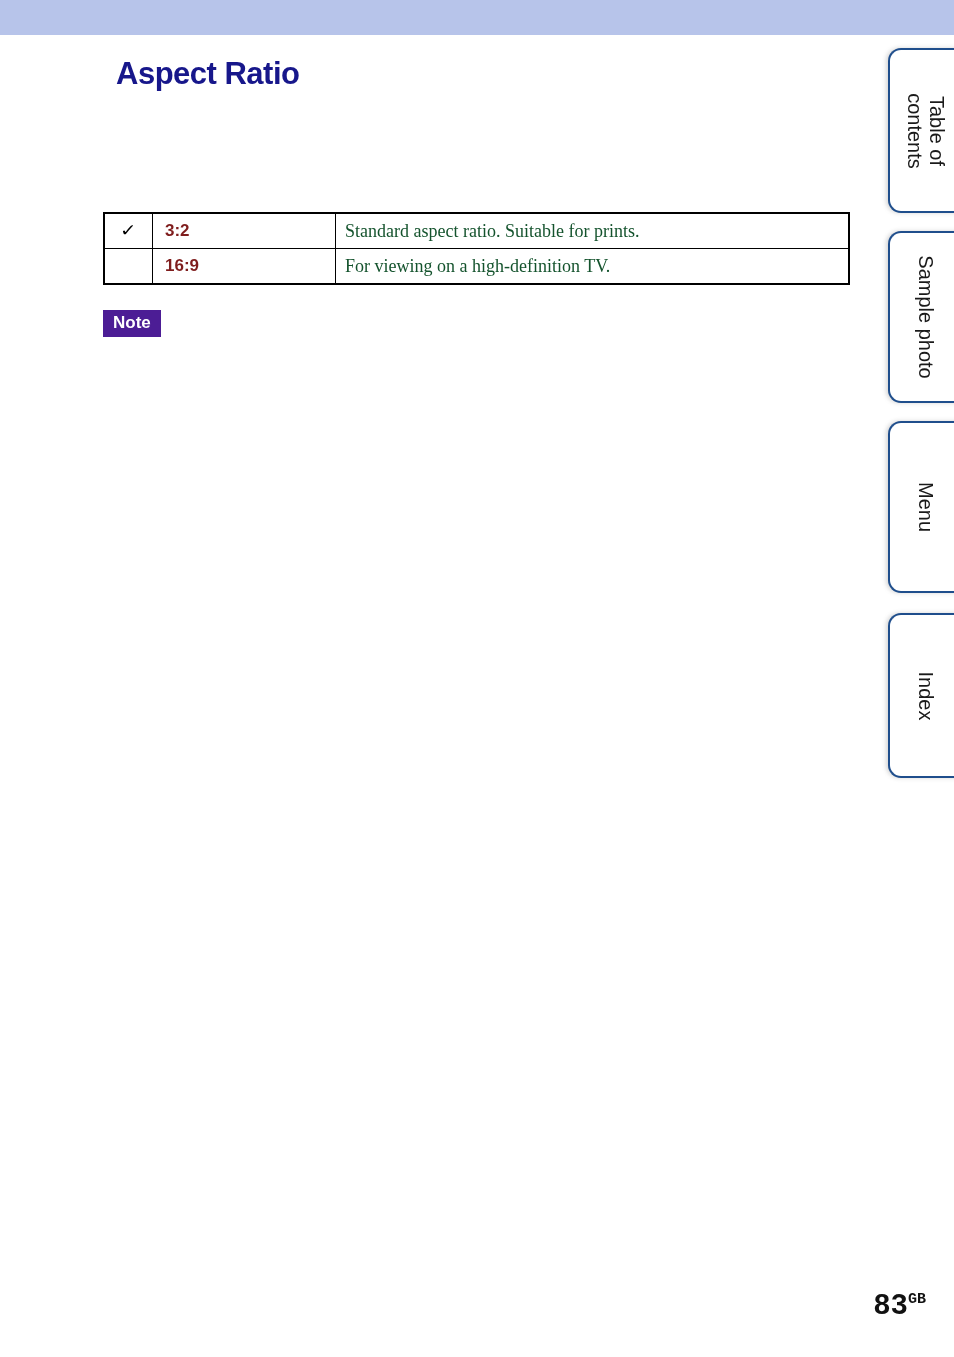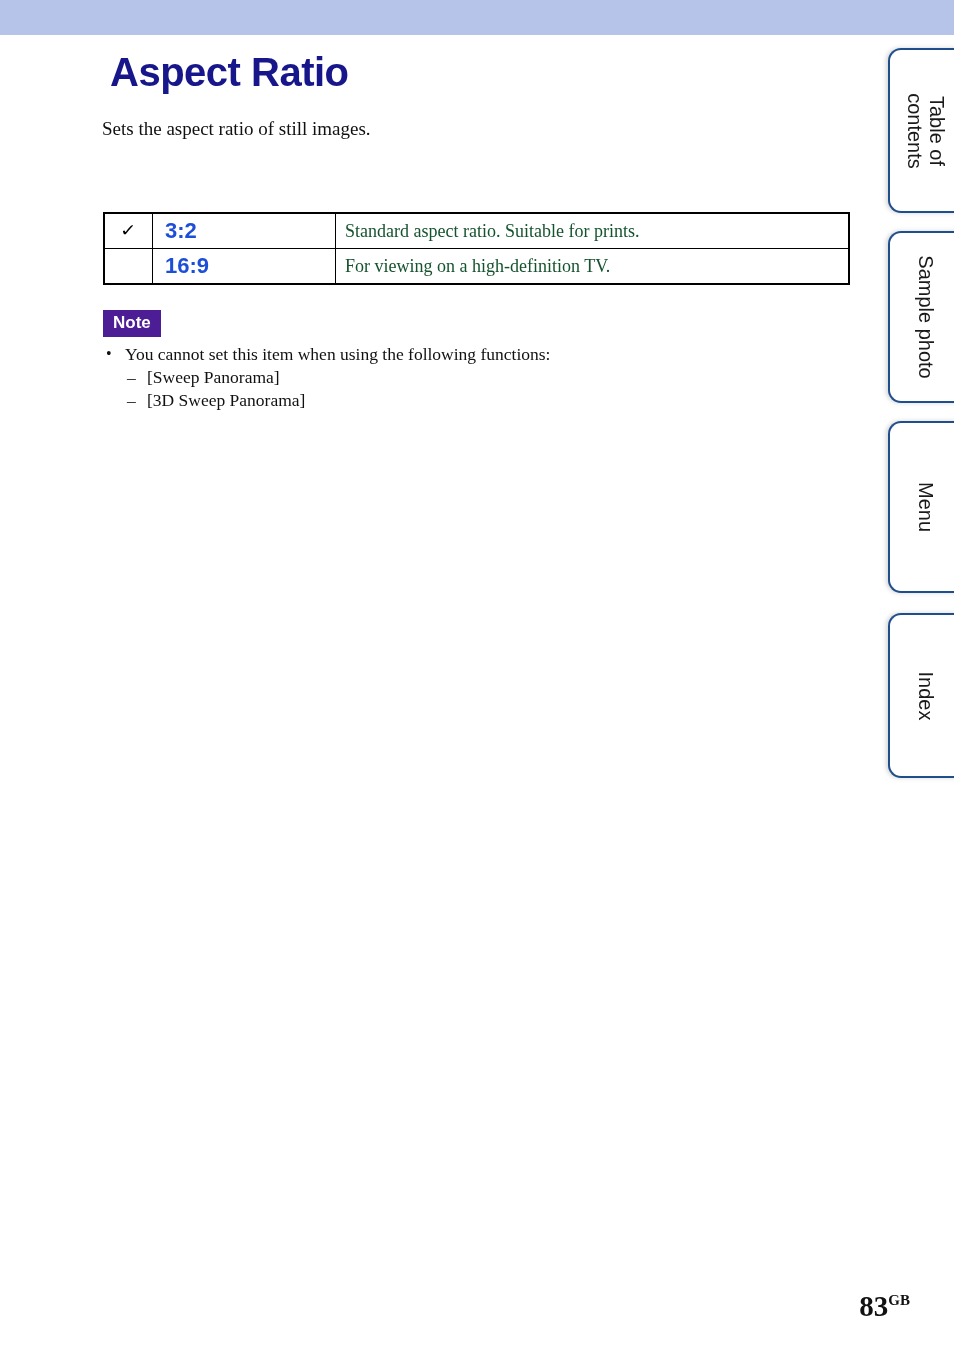--- a/index.html
+++ b/index.html
@@ -31,23 +31,23 @@
     top: 35px;
     left: 0;
     width: 880px;
     height: 1322px;
   }
 
   .title {
     position: absolute;
     left: 104px;
     top: 9px;
-    margin: 6px;
-    font-family: "Liberation Sans", "DejaVu Sans", sans-serif;
-    font-size: 40px;
+    margin: 12px;
+    font-family: "Liberation Sans", "DejaVu Sans", sans-serif;
+    font-size: 31px;
     font-weight: bold;
     color: #17178b;
     letter-spacing: -0.5px;
   }
 
   .intro {
     position: absolute;
     left: 102px;
     top: 83px;
     font-size: 19px;
@@ -95,23 +95,23 @@
   .check-mark {
     font-family: "DejaVu Sans", sans-serif;
     font-size: 17px;
     color: #000000;
     line-height: 1;
     display: inline-block;
     transform: scaleX(1.15);
   }
   .opt-name {
     font-family: "Liberation Sans", "DejaVu Sans", sans-serif;
-    font-size: 22px;
-    font-weight: bold;
-    color: #1d4ed8;
+    font-size: 17px;
+    font-weight: bold;
+    color: #7f1d1d;
     padding-left: 12px;
   }
   .opt-desc {
     font-family: "Liberation Serif", "DejaVu Serif", serif;
     font-size: 18px;
     color: #14532d;
     padding-left: 9px;
   }
 
   
@@ -158,23 +158,23 @@
   .note-sub::before {
     content: "\2013";
     position: absolute;
     left: 24px;
     top: 0;
   }
 
   
   .page-number {
     position: absolute;
-    right: 44px;
+    right: 28px;
     bottom: 36px;
-    font-family: Liberation Serif, serif;
+    font-family: Liberation Mono, monospace;
     font-size: 29px;
     font-weight: bold;
     color: #111111;
     line-height: 1;
   }
   .page-number .suffix {
     font-size: 15px;
     vertical-align: super;
     font-weight: bold;
   }
@@ -221,21 +221,20 @@
 </style>
 </head>
 <body>
 
 <div class="top-band"></div>
 
 <div class="page-body">
 
   <h1 class="title">Aspect Ratio</h1>
 
-  <div class="intro">Sets the aspect ratio of still images.</div>
 
 
   <table class="opt-table">
     <tbody>
       <tr>
         <td class="col-check">
           <span class="check-mark">✓</span>
         </td>
         <td class="col-name">
           <span class="opt-name">3:2</span>
@@ -253,25 +252,20 @@
         </td>
         <td class="col-desc">
           <span class="opt-desc">For viewing on a high-definition TV.</span>
         </td>
       </tr>
     </tbody>
   </table>
 
   <div class="note-badge">Note</div>
 
-  <div class="note-list">
-    <div class="note-bullet">You cannot set this item when using the following functions:</div>
-    <div class="note-sub">[Sweep Panorama]</div>
-    <div class="note-sub">[3D Sweep Panorama]</div>
-  </div>
 
 </div>
 
 <div class="page-number">
   <span>83</span><span class="suffix">GB</span>
 </div>
 
 <div class="tab-rail">
   <div class="side-tab" id="tab-0">
     <span class="tab-label two-line">Table of contents</span>

